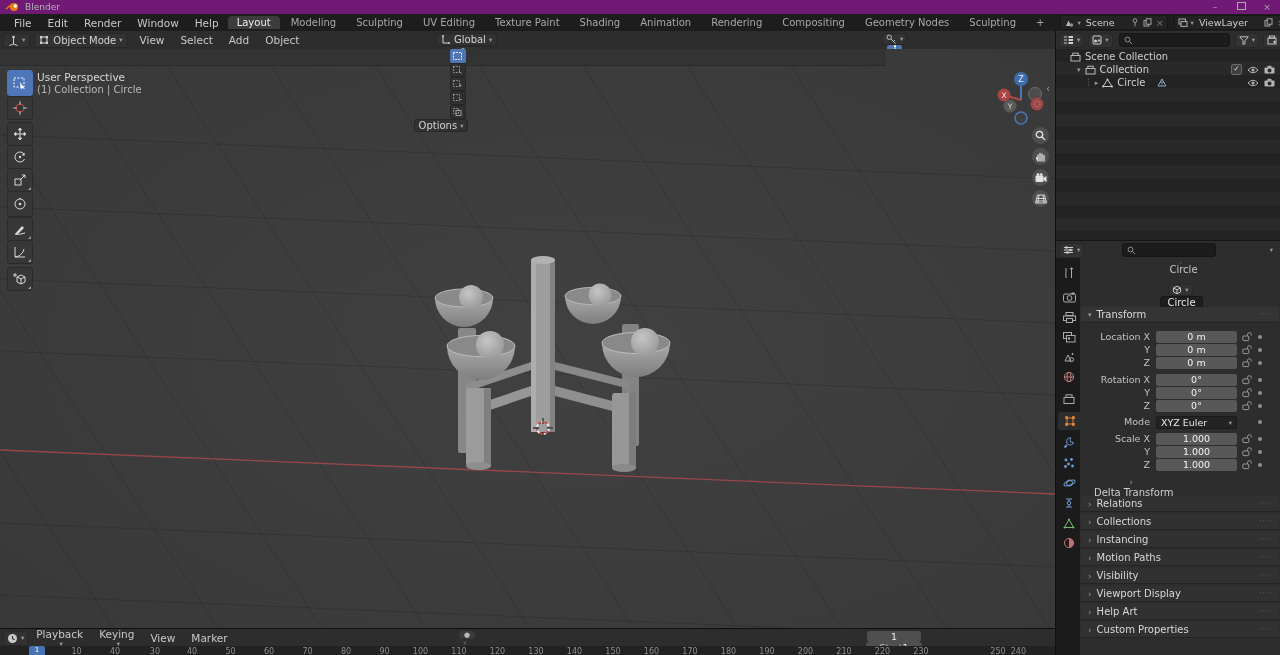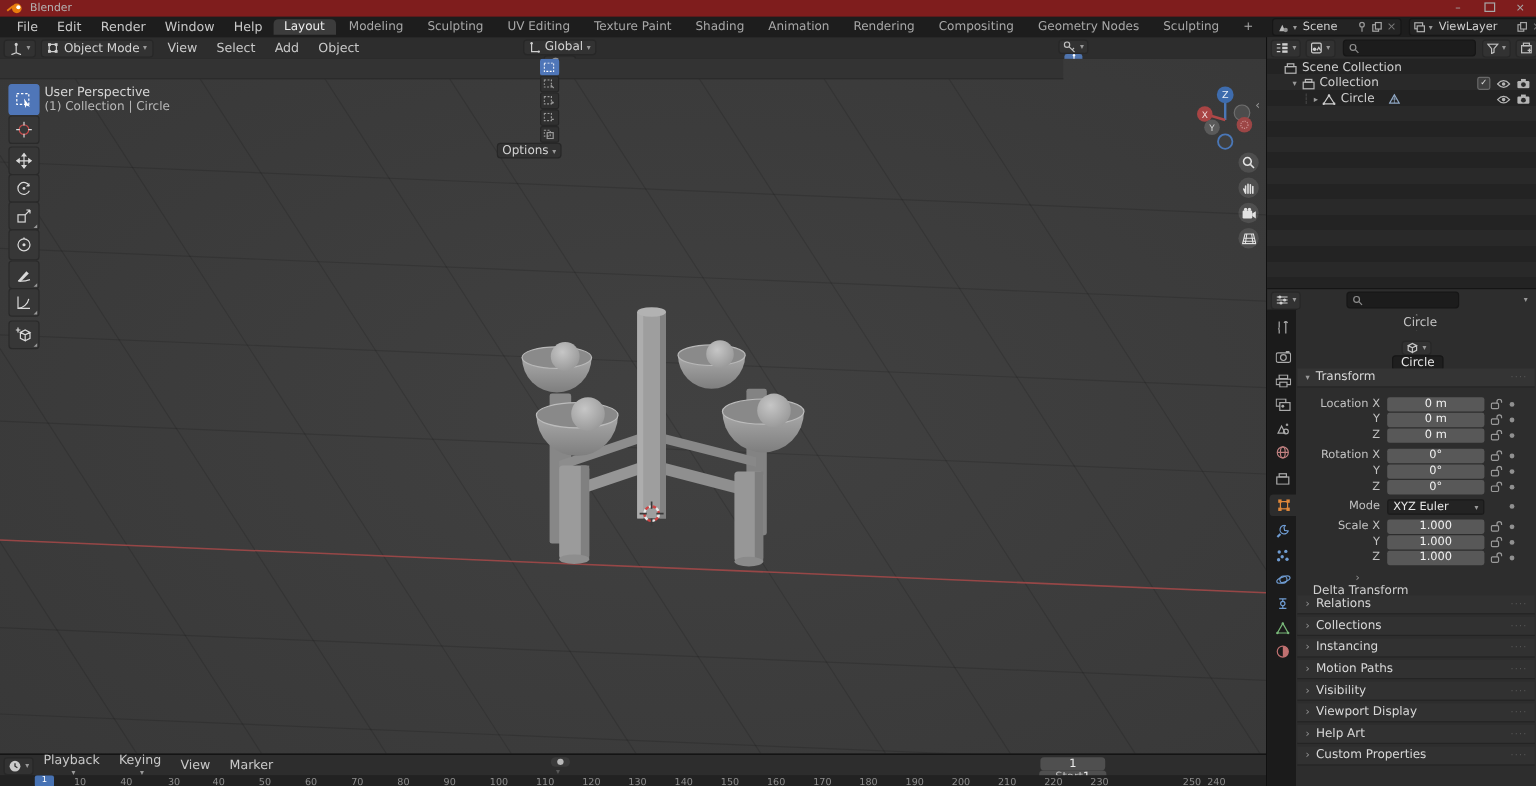--- a/index.html
+++ b/index.html
@@ -5,21 +5,21 @@
   html,body{margin:0;padding:0;background:#000;}
   #root{position:relative;width:1280px;height:655px;background:#1d1d1d;overflow:hidden;
         font-family:"DejaVu Sans","Liberation Sans",sans-serif;font-size:10.5px;color:#c5c5c5;
         -webkit-font-smoothing:antialiased;}
   .abs{position:absolute;}
   .row{display:flex;align-items:center;flex-direction:column;}
   .ic{display:inline-block;vertical-align:middle;}
   .dd{font-size:6.5px;color:#9a9a9a;margin-left:3px;}
   .menu{padding:0 8px;color:#c9c9c9;cursor:default;white-space:nowrap;}
   
-  #titlebar{left:0;top:0;width:1280px;height:14px;background:#7f1d1d;display:flex;align-items:center;font-size:9px;color:#b5b5b5;}
+  #titlebar{left:0;top:0;width:1280px;height:14px;background:#701a75;display:flex;align-items:center;font-size:9px;color:#b5b5b5;}
   .winctl{width:26px;text-align:center;color:#a8a8a8;font-size:9px;}
   
   #topbar{left:0;top:14px;width:1280px;height:17px;background:#1d1d1d;display:flex;align-items:center;border-bottom:1px solid #111;}
   .wtab{padding:1px 9px;margin:0 1px;color:#a8a8a8;border-radius:4px 4px 0 0;white-space:nowrap;font-size:10px;}
   .wtab.active{background:#3c3c3c;color:#ececec;}
   .idblock{display:flex;align-items:center;background:#232323;border:1px solid #161616;border-radius:3px;height:13px;padding:0 3px;margin-left:6px;font-size:9.5px;color:#cfcfcf;}
   
   .edhdr{background:#2d2d2d;border-bottom:1px solid #1a1a1a;display:flex;align-items:center;}
   #vp-header{left:0;top:31px;width:1055px;height:18px;}
   .hbtn{display:flex;align-items:center;background:#323232;border:1px solid #272727;border-radius:3px;height:13px;padding:0 4px;margin-left:4px;font-size:10px;color:#d2d2d2;white-space:nowrap;}
@@ -50,21 +50,21 @@
   .phgrip{margin-left:auto;margin-right:6px;color:#555;font-size:8px;letter-spacing:1px;}
   .trow{position:absolute;left:0;width:201px;height:12px;}
   .tlabel{position:absolute;left:0;top:0;width:70px;text-align:right;font-size:9.5px;color:#c2c2c2;line-height:12px;}
   .tfield{position:absolute;left:76px;top:0;width:81px;height:12px;background:#585858;border-radius:2px;font-size:9.5px;color:#f2f2f2;text-align:center;line-height:12px;}
   .tdd{position:absolute;left:76px;top:0;width:81px;height:13px;background:#232323;border:1px solid #1a1a1a;border-radius:2px;font-size:9.5px;color:#e8e8e8;display:flex;align-items:center;padding:0 4px;box-sizing:border-box;}
   .tlock{position:absolute;left:162px;top:1px;}
   .tdot{position:absolute;left:178px;top:4px;width:4px;height:4px;border-radius:50%;background:#909090;}
   
   #tl-hdr{left:0;top:628px;width:1055px;height:18px;border-top:1px solid #101010;}
   #tl-ruler{left:0;top:646px;width:1055px;height:9px;background:#222222;overflow:hidden;}
-  .rnum{position:absolute;top:1px;width:20px;text-align:left;font-size:8px;color:#8d8d8d;}
+  .rnum{position:absolute;top:1px;width:20px;text-align:right;font-size:8px;color:#8d8d8d;}
   .transport{display:flex;align-items:center;justify-content:center;width:14px;height:13px;background:#3a3a3a;border-radius:2px;margin-left:1px;}
   .field{display:flex;align-items:center;justify-content:center;background:#4f4f4f;border-radius:3px;height:13px;padding:0 6px;font-size:9.5px;color:#ededed;}
 </style>
 </head>
 <body>
 
 <div id="root">
 
   <div id="titlebar" class="abs">
     <svg class="ic" width="16" height="10" viewBox="0 0 16 10" style="margin-left:5px;">

